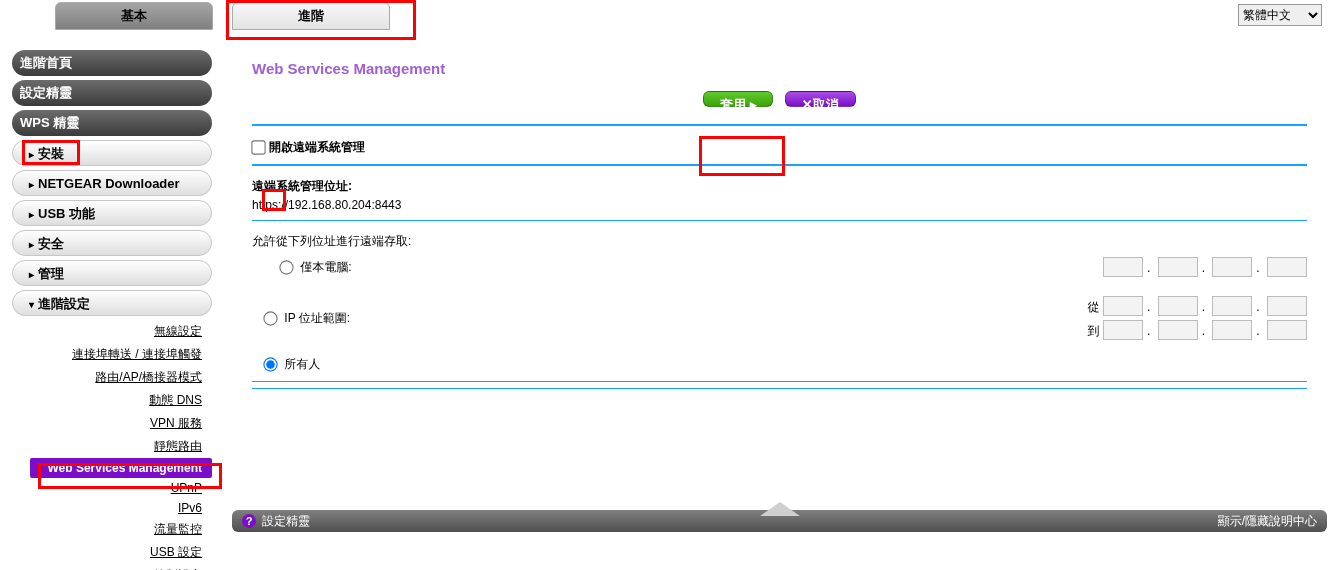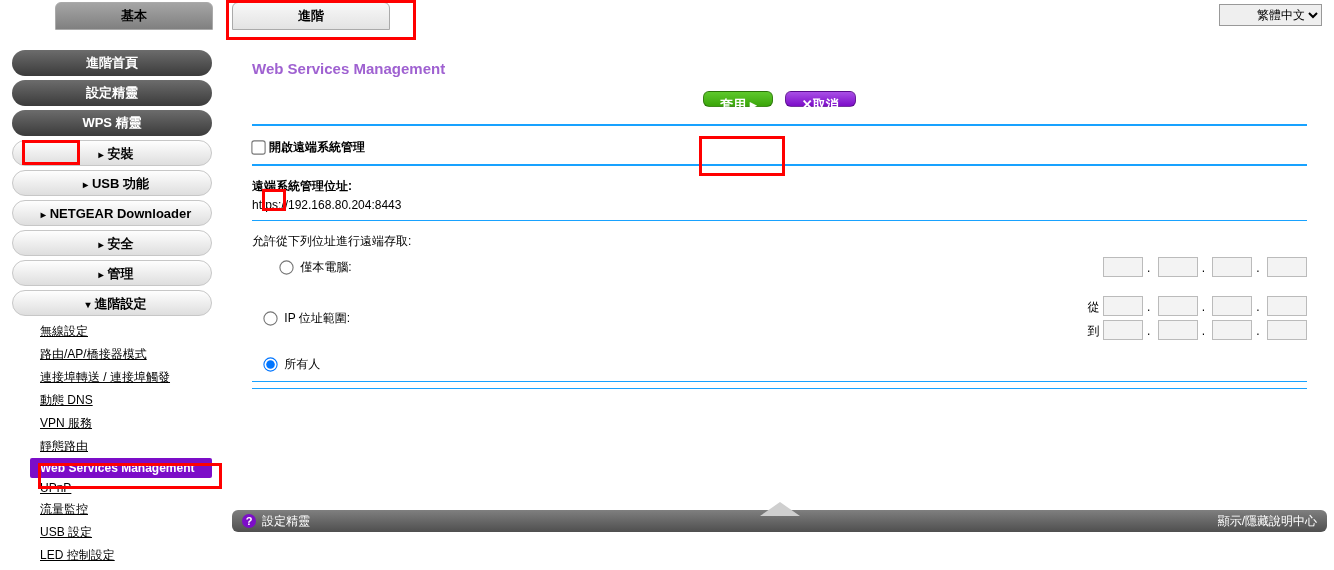--- a/index.html
+++ b/index.html
@@ -4,36 +4,36 @@
 <style>
   * { margin:0; padding:0; box-sizing:border-box; }
   html,body { width:1334px; height:570px; background:#fff; font-family:Arial,"Microsoft JhengHei","PingFang TC",sans-serif; font-size:12px; color:#000; overflow:hidden; }
   
   .topbar { position:relative; height:34px; }
   .top-tab { height:28px; display:inline-flex; align-items:center; justify-content:center; border:1px solid #aaa; border-radius:6px 6px 0 0; position:absolute; top:2px; font-weight:bold; font-size:13px; cursor:pointer;text-align:right; }
   .top-tab.basic { left:55px; width:158px; background:linear-gradient(#a5a5a5,#808080); color:#000; }
   .top-tab.adv   { left:232px; width:158px; background:linear-gradient(#f8f8f8,#e3e3e3); color:#000; }
   .adv-hl { position:absolute; left:226px; top:0; width:190px; height:40px; border:3px solid #ff0000; pointer-events:none; }
   .lang { position:absolute; right:12px; top:4px; }
-  .lang select { font-size:12px; height:22px; width:103px; border:1px solid #999;text-align:right; }
+  .lang select { font-size:12px; height:22px; width:84px; border:1px solid #999; }
   
   .main { position:absolute; left:0; top:50px; width:1334px; height:520px; }
   
   .side { position:absolute; left:12px; top:0; width:200px; }
   .side-item {
     height:26px; line-height:26px; padding:0 8px; color:#fff; font-weight:bold; font-size:13px;
-    background:linear-gradient(#6c6c6c,#3b3b3b); border-radius:13px; margin-bottom:4px; cursor:pointer;text-align:center;
+    background:linear-gradient(#6c6c6c,#3b3b3b); border-radius:13px; margin-bottom:4px; cursor:pointer;
   }
   .side-item.sec {
     color:#000; background:linear-gradient(#fefefe,#dedede); border:1px solid #c7c7c7; padding-left:16px;
   }
   .side-item.sec .arrow { font-size:10px; margin-right:4px; }
   .install-hl { position:absolute; left:10px; top:90px; width:58px; height:25px; border:3px solid #ff0000; pointer-events:none; }
   .sub { margin-left:18px; }
-  .sub a { color:#000; text-decoration:underline; font-size:12px; display:block; padding:3px 10px; }
+  .sub a { color:#000; text-decoration:underline; font-size:12px; display:block; padding:3px 10px;text-align:right; }
   .sub a.selected { background:#7c0dc8; color:#fff; font-weight:bold; text-decoration:none; border-radius:2px; margin-right:0; }
   .wsm-hl { position:absolute; left:26px; top:413px; width:184px; height:26px; border:3px solid #ff0000; pointer-events:none; }
   
   .panel { position:absolute; left:232px; top:0; width:1095px; height:456px; background:#fff; }
   .panel-title { color:#9f61d1; font-size:15px; font-weight:bold; padding:10px 20px 8px; }
   .btn-row { text-align:center; padding:6px 0 10px; position:relative; }
   .btn { display:inline-block; height:16px; line-height:26px; border-radius:6px; color:#fff; font-weight:bold; font-size:13px; padding:0 16px; cursor:pointer; margin:0 4px; border:1px solid rgba(0,0,0,.3); }
   .btn.apply  { background:linear-gradient(#5ec92c,#3aa50a); }
   .btn.cancel { background:linear-gradient(#a94ee6,#7c0dc8); }
   .apply-hl { position:absolute; left:699px; top:86px; width:86px; height:40px; border:3px solid #ff0000; pointer-events:none; }
@@ -73,35 +73,36 @@
 </div>
 
 <div class="main">
 
   <div class="side">
     <div class="side-item">進階首頁</div>
     <div class="side-item">設定精靈</div>
     <div class="side-item">WPS 精靈</div>
 
     <div class="side-item sec"><span class="arrow">▸</span><span>安裝</span></div>
+    <div class="side-item sec"><span class="arrow">▸</span><span>NETGEAR Downloader</span></div>
     <div class="side-item sec"><span class="arrow">▸</span><span>USB 功能</span></div>
-    <div class="side-item sec"><span class="arrow">▸</span><span>NETGEAR Downloader</span></div>
     <div class="side-item sec"><span class="arrow">▸</span><span>安全</span></div>
     <div class="side-item sec"><span class="arrow">▸</span><span>管理</span></div>
     <div class="side-item sec"><span class="arrow">▾</span><span>進階設定</span></div>
 
     <div class="sub">
       <a>無線設定</a>
+      <a>連接埠轉送 / 連接埠觸發</a>
       <a>路由/AP/橋接器模式</a>
-      <a>連接埠轉送 / 連接埠觸發</a>
       <a>動態 DNS</a>
       <a>VPN 服務</a>
       <a>靜態路由</a>
       <a class="selected">Web Services Management</a>
       <a>UPnP</a>
+      <a>IPv6</a>
       <a>流量監控</a>
       <a>USB 設定</a>
       <a>LED 控制設定</a>
 
     </div>
 
     <div class="install-hl"></div>
     <div class="wsm-hl"></div>
   </div>
 

